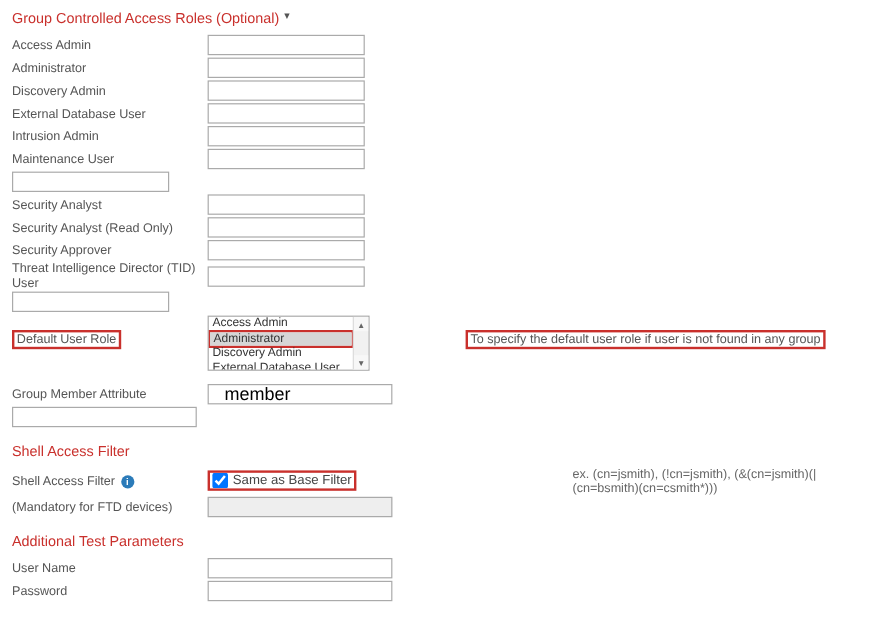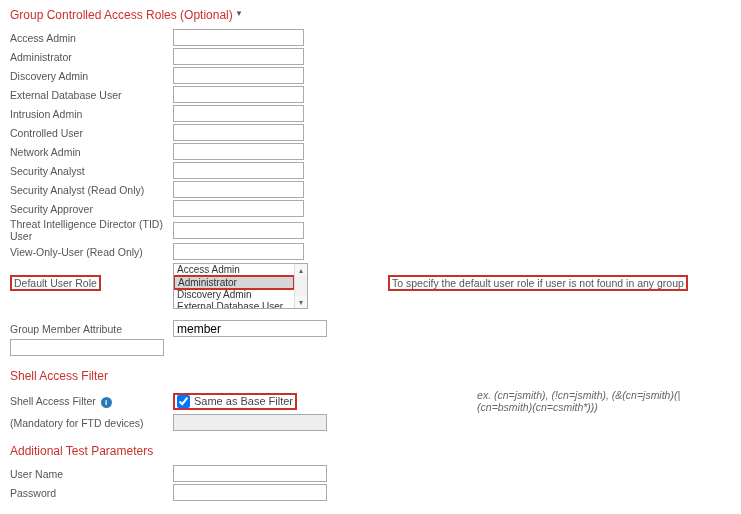--- a/index.html
+++ b/index.html
@@ -46,22 +46,22 @@
   .extra-col {
     flex: 1;
     padding-left: 10px;
     font-size: 10.5px;
     color: #555;
   }
   input[type="text"], input[type="password"] {
     width: 131px;
     height: 17px;
     border: 1px solid #aaa;
-    font-size: 12px;
-    padding: 0 3px;
+    font-size: 15px;
+    padding: 0 13px;
     background: #fff;
   }
   input.wide { width: 154px; }
   input.grey { background: #eee; }
   .listbox {
     width: 135px;
     height: 46px;
     border: 1px solid #aaa;
     background: #fff;
     font-size: 10px;
@@ -96,21 +96,21 @@
     border-radius: 50%;
     background: #2b7bb9;
     color: #fff;
     font-size: 8px;
     font-weight: bold;
     text-align: center;
     line-height: 11px;
     margin-left: 2px;
   }
   .spacer { height: 10px; }
-  .example-text { font-size:10.5px; color:#666;font-style:italic; }
+  .example-text { font-size:10.5px; color:#666; }
   .cb-wrap { display:flex; align-items:flex-start; gap:4px; }
   input[type=checkbox]{margin:0;}
 </style>
 </head>
 <body>
 
 <div class="section-header">
   <span>Group Controlled Access Roles (Optional)</span>
   <span class="caret">▾</span>
 </div>
@@ -129,45 +129,43 @@
   </div>
 <div class="row">
     <div class="label-col">External Database User</div>
     <div class="input-col"><input type="text" style=""></div>
   </div>
 <div class="row">
     <div class="label-col">Intrusion Admin</div>
     <div class="input-col"><input type="text" style=""></div>
   </div>
 <div class="row">
-    <div class="label-col">Controlled User</div>
-    <div class="input-col"><input type="text" style=""></div>
-  </div>
-<div class="row">
-    <div class="label-col">Network Admin</div>
+    <div class="label-col">Maintenance User</div>
+    <div class="input-col"><input type="text" style=""></div>
+  </div>
+<div class="row">
     <div class="input-col"><input type="text" style=""></div>
   </div>
 <div class="row">
     <div class="label-col">Security Analyst</div>
     <div class="input-col"><input type="text" style=""></div>
   </div>
 <div class="row">
     <div class="label-col">Security Analyst (Read Only)</div>
     <div class="input-col"><input type="text" style=""></div>
   </div>
 <div class="row">
     <div class="label-col">Security Approver</div>
     <div class="input-col"><input type="text" style=""></div>
   </div>
 <div class="row">
     <div class="label-col">Threat Intelligence Director (TID) User</div>
     <div class="input-col"><input type="text" style=""></div>
   </div>
 <div class="row">
-    <div class="label-col">View-Only-User (Read Only)</div>
     <div class="input-col"><input type="text" style=""></div>
   </div>
 
 <div class="row" style="align-items:flex-start; margin-top:2px;">
   <div class="label-col" style="padding-top:12px;">
     <span class="red-box-tight">
       <span>Default User Role</span>
     </span>
   </div>
   <div class="input-col" style="width:135px;">

